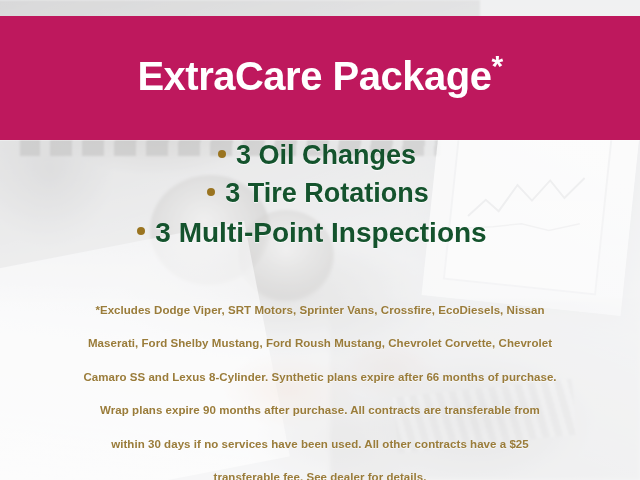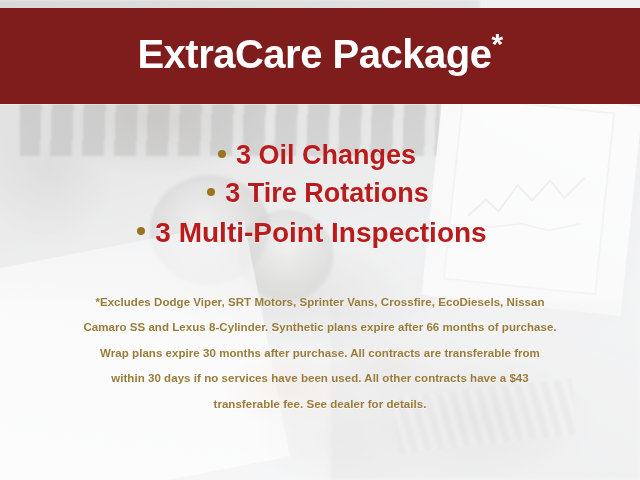--- a/index.html
+++ b/index.html
@@ -170,24 +170,24 @@
   .photo-wash2 {
     position: absolute;
     left: 0; top: 0;
     width: 640px; height: 480px;
     background: rgba(248,249,250,0.30);
   }
 
   
   .header-bar {
     position: absolute;
-    left: 0; top: 8px;
-    width: 640px;
-    height: 96px;
-    background: #7f1d1d;
+    left: 0; top: 16px;
+    width: 640px;
+    height: 124px;
+    background: #be185d;
     display: flex;
     align-items: center;
     justify-content: center;
     box-shadow: 0 1px 0 rgba(255,255,255,0.35);
   }
   .header-title {
     color: #ffffff;
     font-size: 40px;
     font-weight: bold;
     letter-spacing: -0.5px;
@@ -204,21 +204,21 @@
 
   
   .bullets {
     position: absolute;
     left: 0;
     top: 136px;
     width: 640px;
     text-align: center;
   }
   .bullet-row {
-    color: #b91c1c;
+    color: #14532d;
     font-size: 27px;
     font-weight: bold;
     line-height: 1.42;
     white-space: nowrap;
     text-shadow: 0 1px 1px rgba(255,255,255,0.75);
   }
   .bullet-row.r1 { padding-right: 6px; }
   .bullet-row.r2 { padding-right: 4px; }
   .bullet-row.r3 { padding-right: 16px; font-size: 28px; }
   .bullet-dot {
@@ -239,21 +239,21 @@
     top: 286px;
     width: 584px;
     text-align: center;
     color: #9a7c3a;
     font-size: 11.5px;
     font-weight: bold;
     line-height: 17.4px;
     letter-spacing: 0.05px;
     text-shadow: 0 1px 0 rgba(255,255,255,0.55);
   }
-  .disclaimer p { margin: 8px; }
+  .disclaimer p { margin: 16px; }
 </style>
 </head>
 <body>
 
 <div class="poster">
 
   <div class="photo-layer">
     <div class="bg-engine"></div>
     <div class="bg-grille"></div>
     <div class="bg-pulley-a"></div>
@@ -279,19 +279,20 @@
   </div>
 
   <div class="bullets">
     <div class="bullet-row r1"><span class="bullet-dot"></span><span>3 Oil Changes</span></div>
     <div class="bullet-row r2"><span class="bullet-dot"></span><span>3 Tire Rotations</span></div>
     <div class="bullet-row r3"><span class="bullet-dot"></span><span>3 Multi-Point Inspections</span></div>
   </div>
 
   <div class="disclaimer">
     <p>*Excludes Dodge Viper, SRT Motors, Sprinter Vans, Crossfire, EcoDiesels, Nissan</p>
+    <p>Maserati, Ford Shelby Mustang, Ford Roush Mustang, Chevrolet Corvette, Chevrolet</p>
     <p>Camaro SS and Lexus 8-Cylinder. Synthetic plans expire after 66 months of purchase.</p>
-    <p>Wrap plans expire 30 months after purchase. All contracts are transferable from</p>
-    <p>within 30 days if no services have been used. All other contracts have a $43</p>
+    <p>Wrap plans expire 90 months after purchase. All contracts are transferable from</p>
+    <p>within 30 days if no services have been used. All other contracts have a $25</p>
     <p>transferable fee. See dealer for details.</p>
   </div>
 
 </div>
 
 </body></html>

